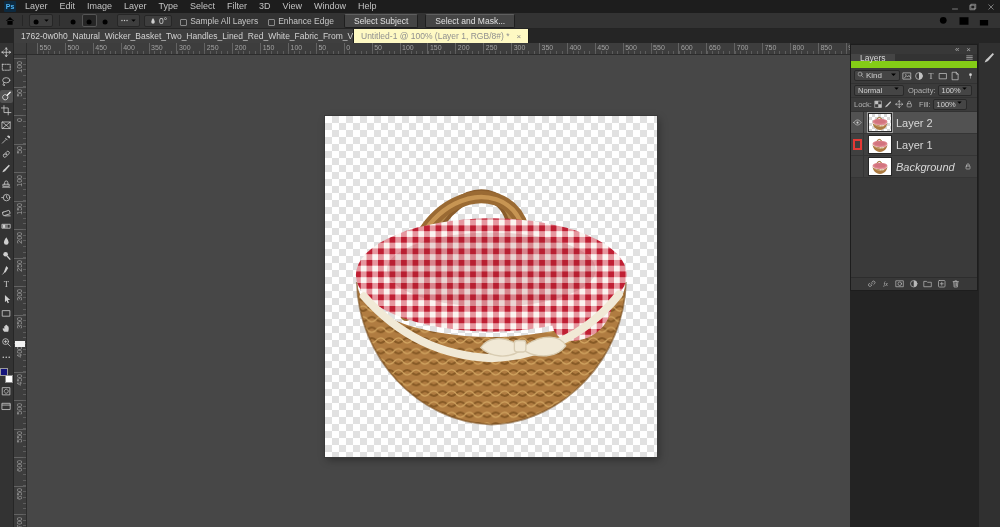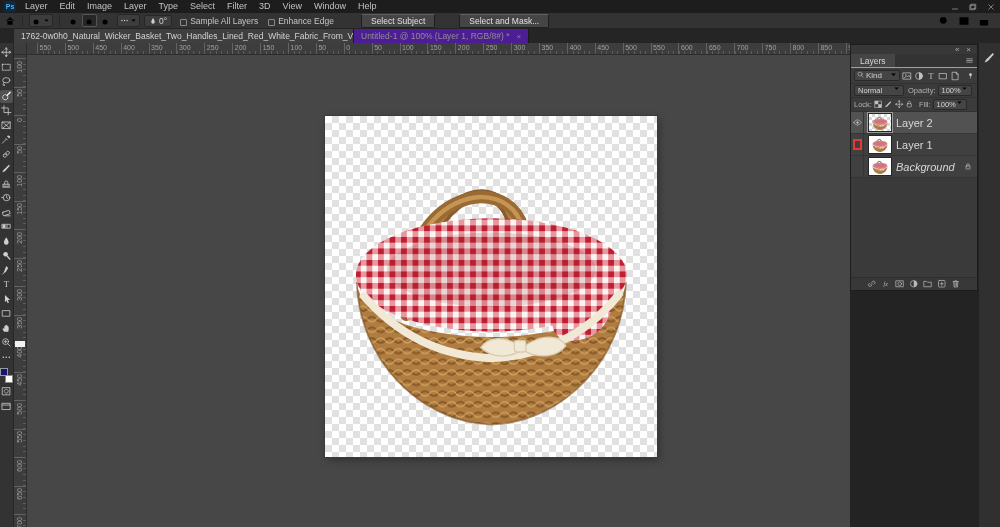--- a/index.html
+++ b/index.html
@@ -23,26 +23,26 @@
   .ob-ico{width:12px;height:12px;color:#cfcfcf;}
   .ob-group{display:flex;align-items:center;gap:1px;}
   .ob-toolbox{display:flex;align-items:center;border:1px solid #262626;background:#3d3d3d;border-radius:2px;padding:0 2px;height:13px;gap:1px;}
   .ob-mode{width:15px;height:13px;display:flex;align-items:center;justify-content:center;border-radius:2px;}
   .ob-mode.pressed{background:#262626;box-shadow:inset 0 0 0 1px #555;}
   .caret{width:7px;height:5px;color:#9f9f9f;}
   .vsep{width:1px;height:11px;background:#262626;margin:0 2px;}
   .angle-box{display:flex;align-items:center;gap:2px;border:1px solid #262626;background:#3d3d3d;height:12px;padding:0 4px;border-radius:2px;color:#d0d0d0;}
   .checkbox{display:flex;align-items:flex-end;gap:3px;color:#c6c6c6;}
   .cbx{width:7px;height:7px;border:1px solid #8a8a8a;background:#333;border-radius:1px;}
-  .ob-btn{background:#454545;border:1px solid #1f1f1f;border-top-color:#5f5f5f;border-radius:2px;padding:1px 9px;font-size:8.5px;color:#e0e0e0;line-height:10px;margin-left:17px;}
+  .ob-btn{background:#454545;border:1px solid #1f1f1f;border-top-color:#5f5f5f;border-radius:2px;padding:1px 9px;font-size:8.5px;color:#e0e0e0;line-height:10px;}
   .ob-right{margin-left:auto;display:flex;align-items:center;gap:8px;padding-right:6px;}
 
   
   .tabbar{position:absolute;top:29px;left:0;right:0;height:14px;background:#252525;display:flex;align-items:stretch;padding-left:14px;font-size:8.5px;}
-  .tab{display:flex;align-items:center;background:#4c1d95;color:#8f8f8f;padding:0 7px;border-right:1px solid #1b1b1b;white-space:nowrap;max-width:340px;overflow:hidden;}
+  .tab{display:flex;align-items:center;background:#fef9c3;color:#8f8f8f;padding:0 7px;border-right:1px solid #1b1b1b;white-space:nowrap;max-width:340px;overflow:hidden;}
   .tab.active{background:#3f3f3f;color:#d2d2d2;}
   .tab .tab-close{margin-left:7px;color:#888;font-size:8px;}
 
   
   .toolbar{position:absolute;top:43px;left:0;width:14px;bottom:0;background:#333333;border-right:1px solid #262626;display:flex;flex-direction:column;align-items:center;padding-top:3px;}
   .tool{width:13px;height:13px;margin-bottom:1.5px;display:flex;align-items:center;justify-content:center;color:#cfcfcf;border-radius:2px;}
   .tool svg{width:10.5px;height:10.5px;}
   .tool.active{background:#515151;color:#fff;}
   .swatches{position:relative;width:13px;height:15px;margin:3px 0 2px;}
   .swatch-bg{position:absolute;right:0;bottom:0;width:8px;height:8px;background:#fff;border:1px solid #8a8a8a;}
@@ -69,21 +69,21 @@
     box-shadow:0 0 0 1px #3a3a3a,2px 3px 8px rgba(0,0,0,.35);}
   .basket-main{position:absolute;left:2%;top:3.5%;width:96%;height:94%;}
 
   
   .right-region{position:absolute;top:43px;left:850px;right:0;bottom:0;background:#232323;}
   .right-strip{position:absolute;top:0;right:0;width:22px;bottom:0;background:#303030;border-left:1px solid #232323;display:flex;justify-content:center;}
   .strip-icon{margin-top:8px;width:13px;height:13px;color:#c9c9c9;}
 
   .layers-panel{position:absolute;top:1px;left:0;width:128px;height:247px;background:#3b3b3b;border:1px solid #1d1d1d;display:flex;flex-direction:column;font-size:8px;}
   .panel-minibar{height:9px;display:flex;justify-content:flex-end;align-items:center;gap:7px;padding:0 6px;color:#a8a8a8;font-size:8px;line-height:9px;background:#383838;}
-  .panel-tabs{height:14px;background:#333333;display:flex;align-items:stretch;border-bottom:1px solid #84cc16;text-align:center;}
+  .panel-tabs{height:14px;background:#333333;display:flex;align-items:stretch;border-bottom:7px solid #84cc16;text-align:center;}
   .panel-tab{background:#454545;color:#d6d6d6;font-size:8.5px;padding:0 9px;display:flex;align-items:center;}
   .panel-menu{margin-left:auto;width:16px;display:flex;align-items:center;justify-content:center;color:#bdbdbd;}
   .panel-menu svg{width:9px;height:9px;}
   .filter-row{height:16px;display:flex;align-items:center;gap:2px;padding:0 3px;border-bottom:1px solid #323232;}
   .kind-select{display:flex;align-items:flex-start;gap:2px;background:#454545;border:1px solid #292929;height:11px;padding:0 2px;border-radius:2px;flex:0 0 46px;color:#d0d0d0;}
   .kind-select svg{width:7px;height:7px;}
   .f-ico{width:10px;height:10px;color:#c2c2c2;}
   .pin-ico{width:7px;height:7px;color:#d6d6d6;margin-left:auto;}
   .blend-row,.lock-row{height:14px;display:flex;align-items:center;gap:2px;padding:0 3px;border-bottom:1px solid #323232;color:#b2b2b2;font-size:7.5px;}
   .mini-select{display:flex;align-items:flex-start;justify-content:space-between;background:#454545;border:1px solid #292929;height:11px;padding:0 3px;border-radius:2px;color:#d2d2d2;}

